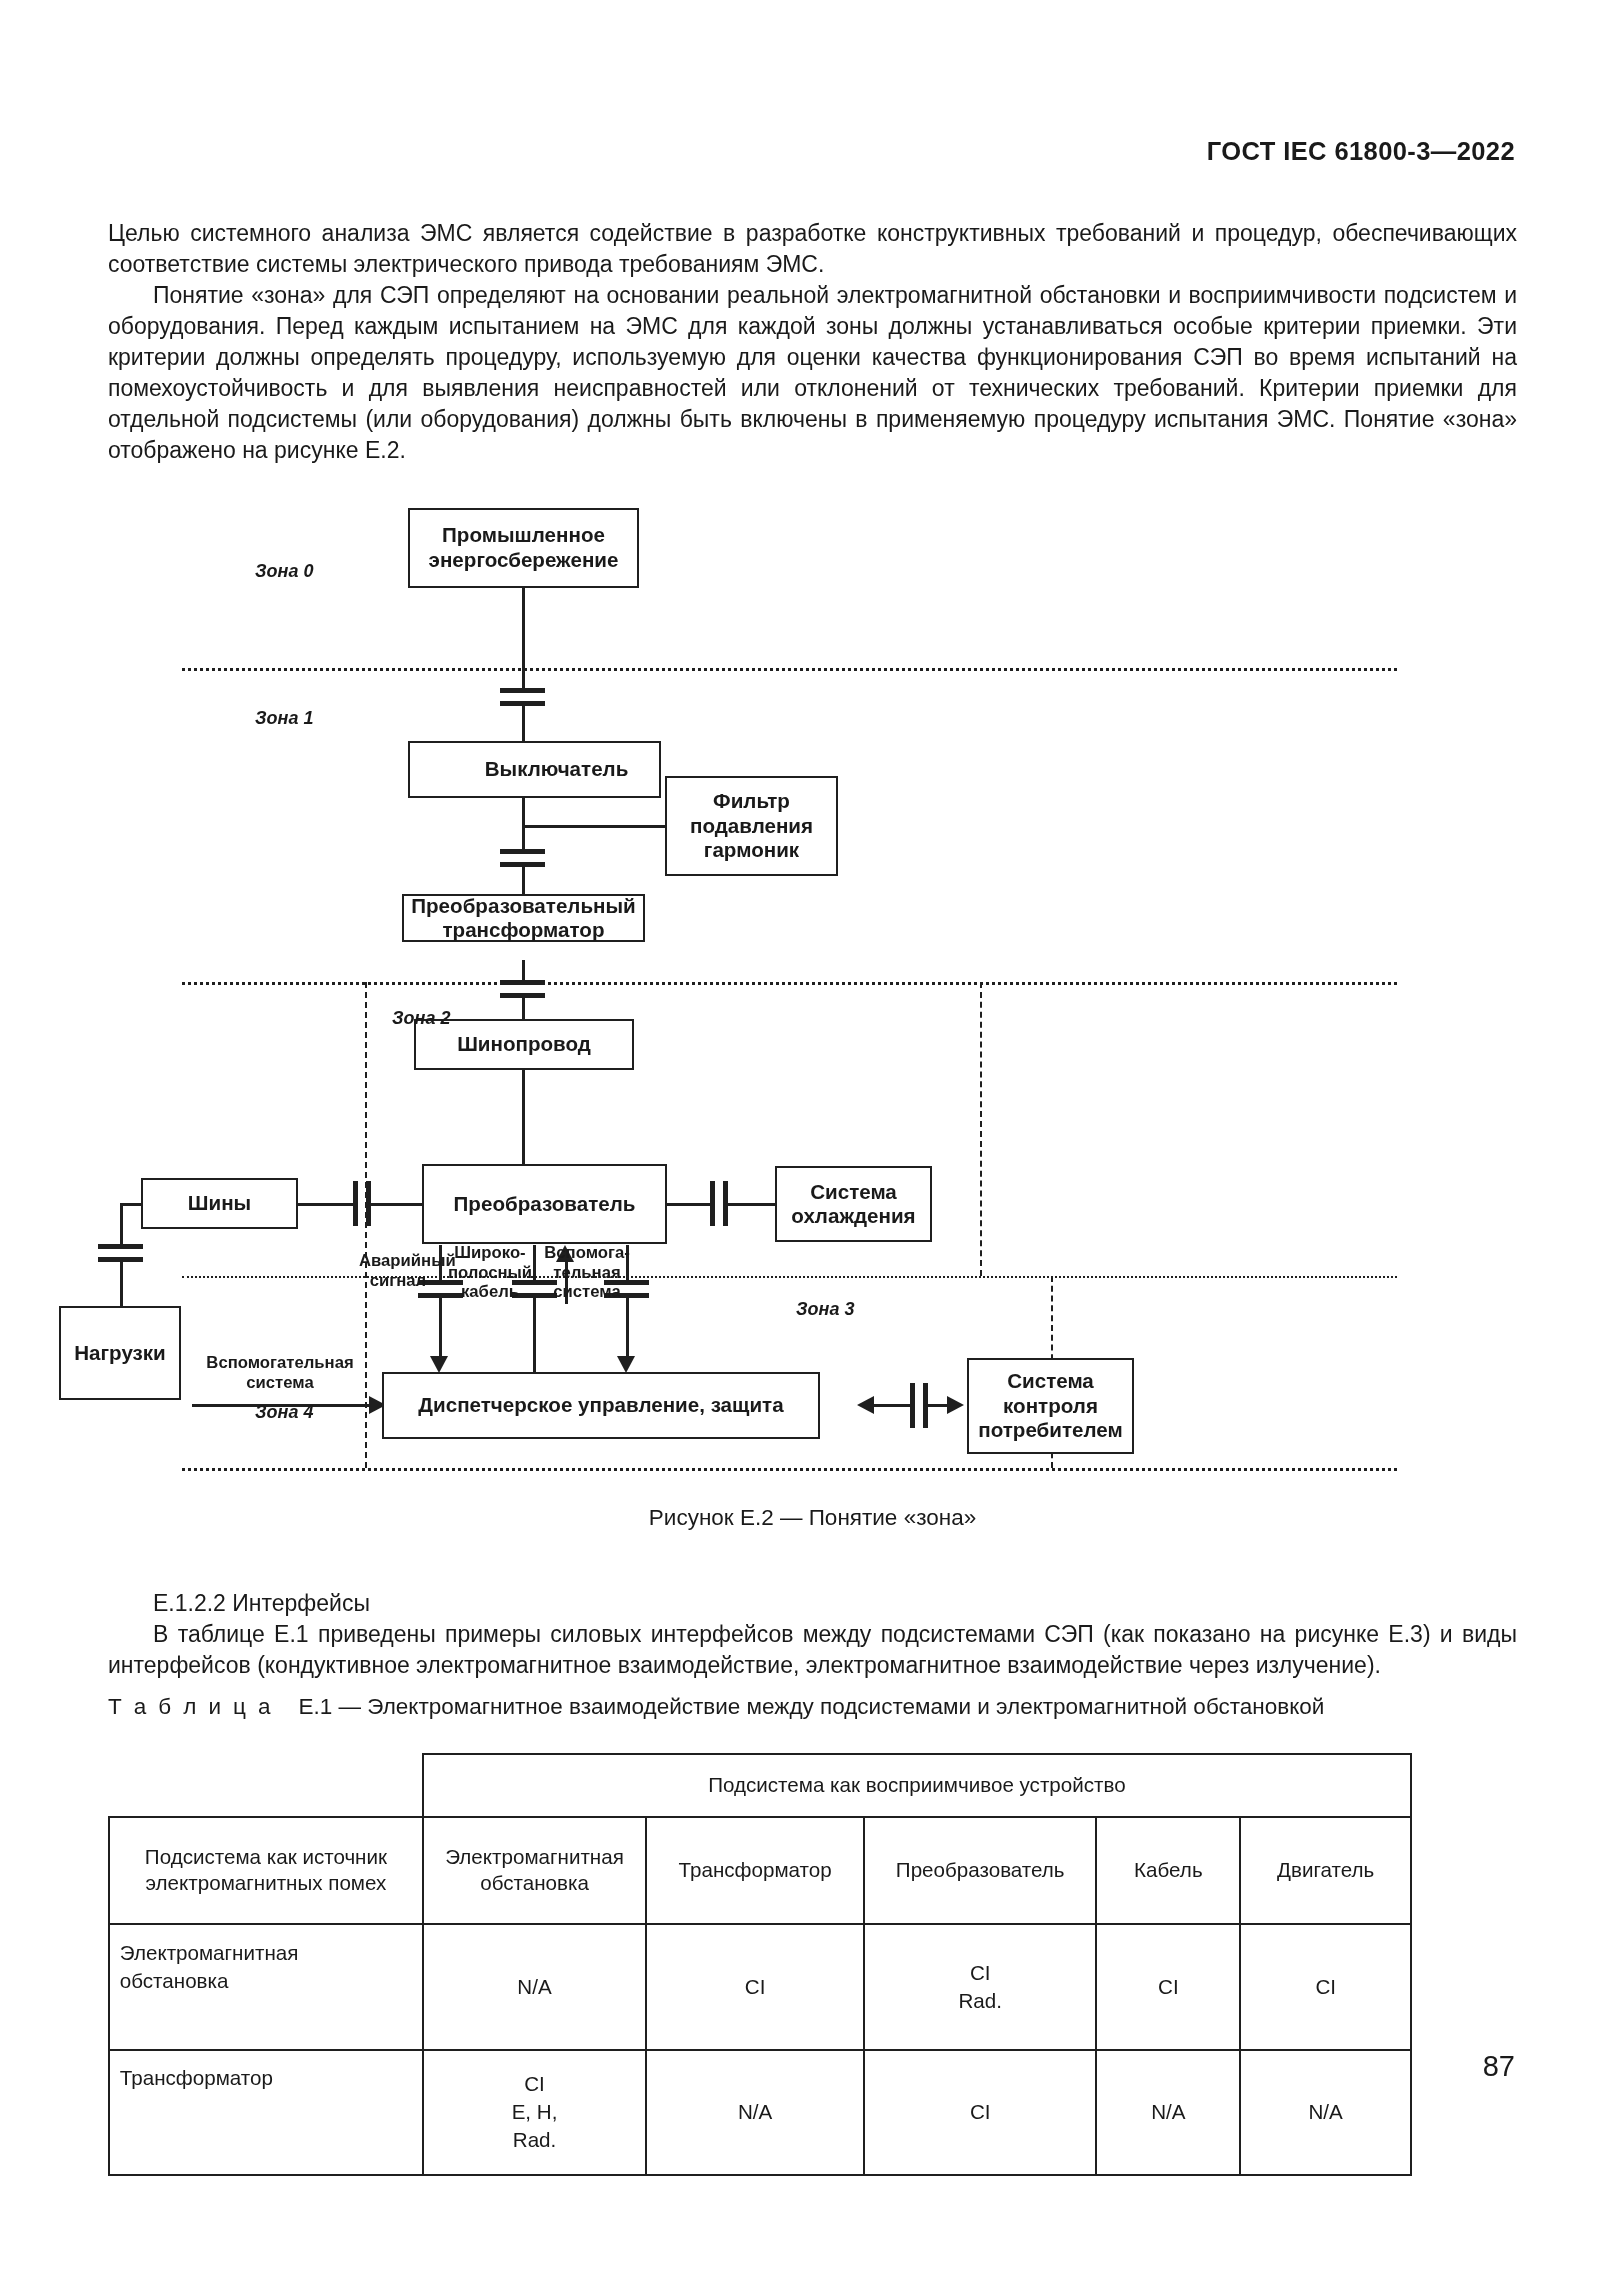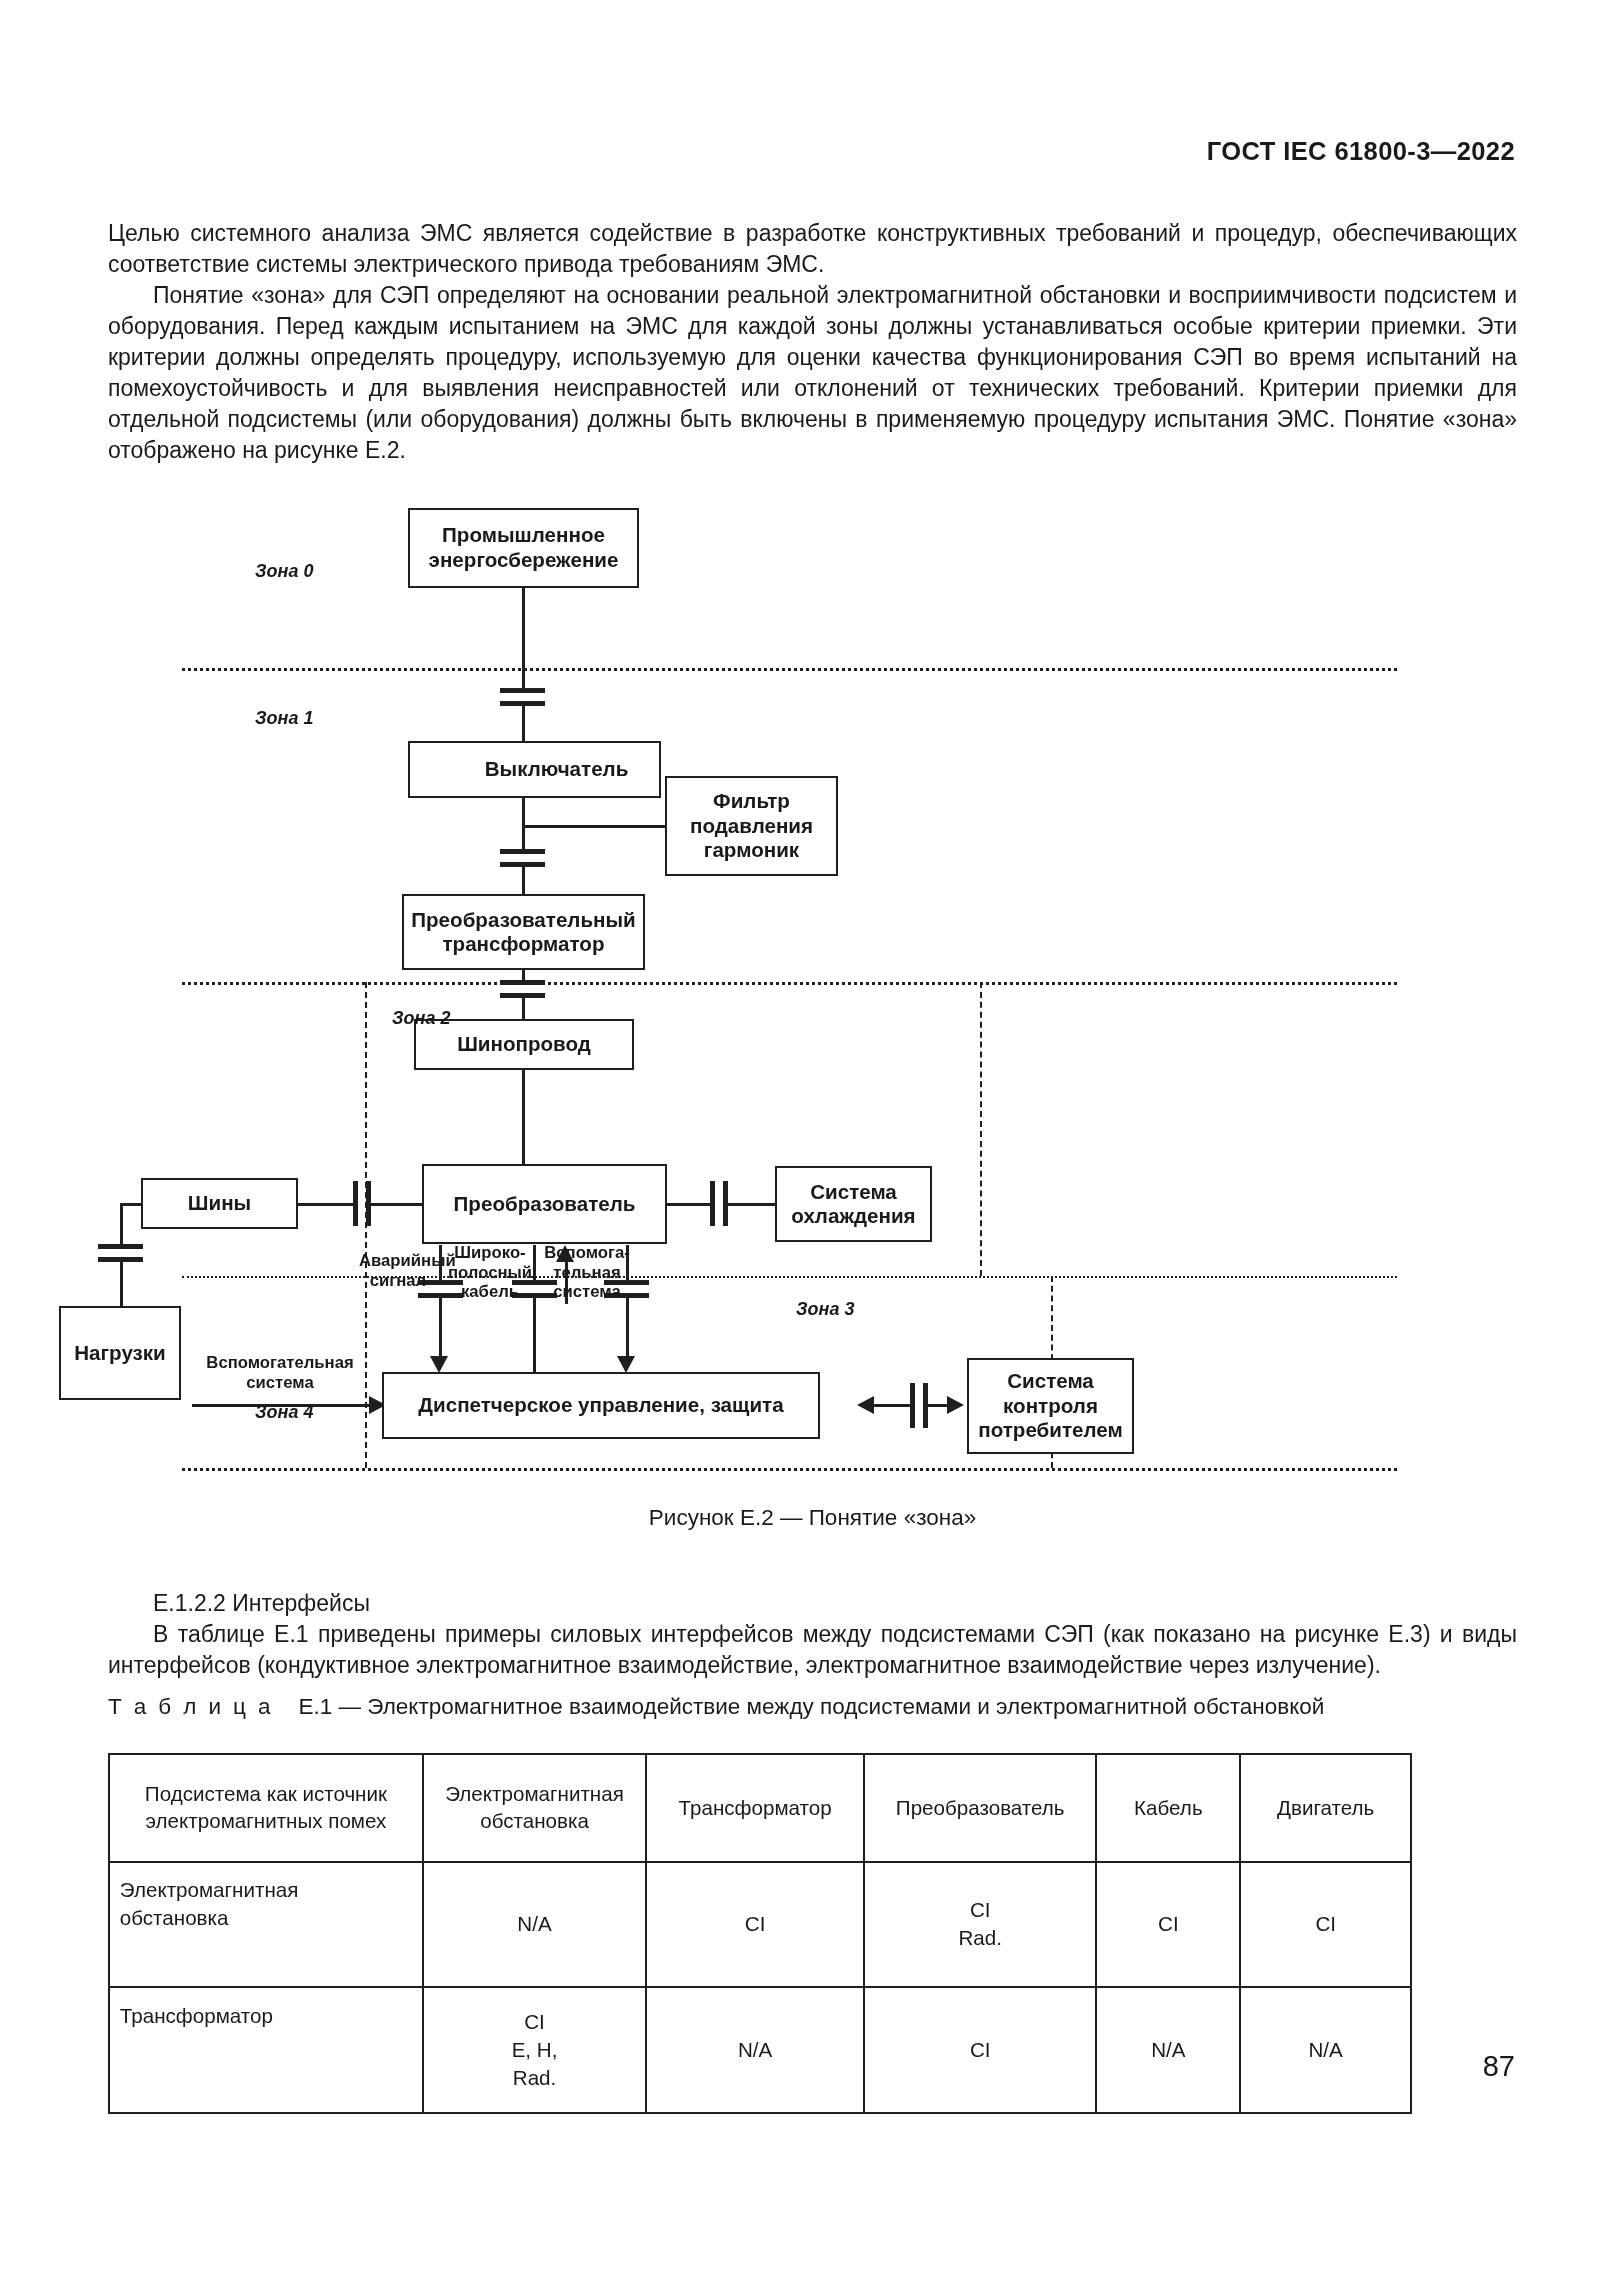--- a/index.html
+++ b/index.html
@@ -318,21 +318,21 @@
 подавления
 гармоник</div>
 
       <div class="wire-v" style="left:414px; top:335px; height:25.5px;"></div>
       <div class="cap-v" style="left:392px; top:359px;">
         <div class="plate p1"></div>
           <div class="plate p2"></div>
       </div>
       <div class="wire-v" style="left:414px; top:376px; height:29px;"></div>
 
-      <div class="box" style="left:294px; top:404px; width:243px; height:76px; white-space:pre-line;">Преобразовательный
+      <div class="box" style="left:294px; top:404px; width:243px; height:48px; white-space:pre-line;">Преобразовательный
 трансформатор</div>
 
       <div class="wire-v" style="left:414px; top:470px; height:21.6px;"></div>
       <div class="cap-v" style="left:392px; top:490px;">
         <div class="plate p1"></div>
           <div class="plate p2"></div>
       </div>
       <div class="wire-v" style="left:414px; top:508px; height:23.5px;"></div>
 
       <div class="box" style="left:306px; top:529px; width:220px; height:51px;text-align:center;">Шинопровод</div>
@@ -440,20 +440,24 @@
   </div>
 
   <div class="table-title">
     <span class="spaced">Т а б л и ц а</span>
     <span>&nbsp;&nbsp;</span>
     <span>Е.1 — Электромагнитное взаимодействие между подсистемами и электромагнитной обстановкой</span>
   </div>
 
   <table class="e1">
     <thead>
+      <tr>
+        <th class="blank-tl"></th>
+        <th class="grp" colspan="5">Подсистема как восприимчивое устройство</th>
+      </tr>
       <tr>
         <th class="colhead" style="width:323px; white-space:pre-line;">Подсистема как источник
 электромагнитных помех</th>
         <th class="colhead" style="width:208px; white-space:pre-line;">Электромагнитная
 обстановка</th>
         <th class="colhead" style="width:208px;">Трансформатор</th>
         <th class="colhead" style="width:222px;">Преобразователь</th>
         <th class="colhead" style="width:137px;">Кабель</th>
         <th class="colhead" style="width:163px;">Двигатель</th>
       </tr>

